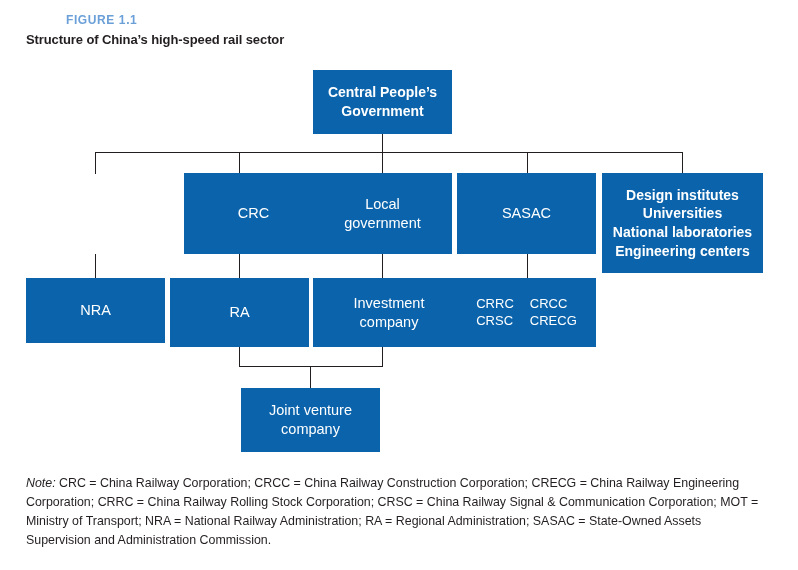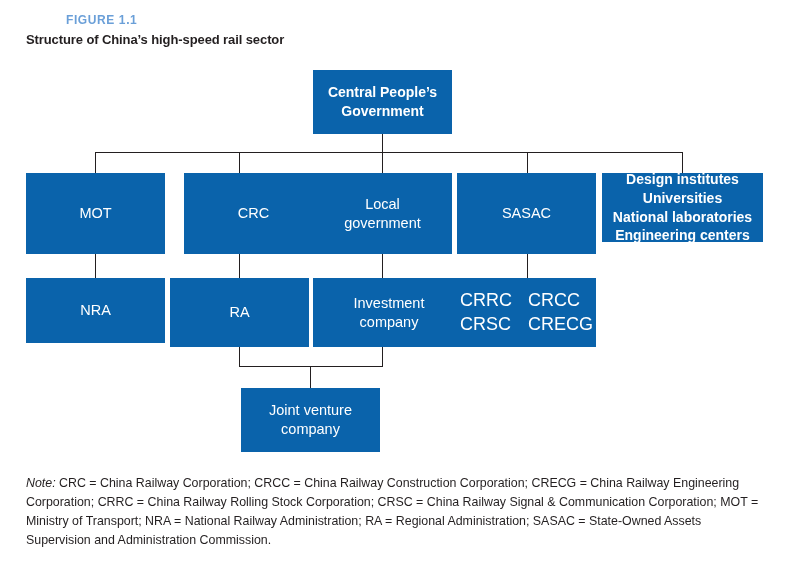--- a/index.html
+++ b/index.html
@@ -66,21 +66,21 @@
     font-size: 14px;
     line-height: 1.33;
   }
   .node.grid2 {
     display: grid;
     grid-template-columns: auto auto;
     column-gap: 16px;
     row-gap: 0px;
     align-content: center;
     justify-content: center;
-    font-size: 18px;
+    font-size: 13px;
     line-height: 1.3;
   }
   .node.grid2 span { display: block; text-align: left; }
 
   
   .line {
     position: absolute;
     background: #231f20;
   }
   .line.v { width: 1.4px; }
@@ -122,30 +122,29 @@
   <div class="line v" style="left:527px; top:254px; height:25px;"></div>
 
   <div class="line v" style="left:239px; top:347px; height:20px;"></div>
   <div class="line v" style="left:382px; top:347px; height:20px;"></div>
   <div class="line h" style="left:239px; top:366px; width:144px;"></div>
   <div class="line v" style="left:310px; top:366px; height:23px;"></div>
 
   <div class="node multi" style="left:313px; top:70px; width:139px; height:64px;">Central People’s
 Government</div>
 
-  <div class="node" style="left:26px; top:173px; width:139px; height:81px;">MOT</div>
 
   <div class="node" style="left:170px; top:173px; width:139px; height:81px;margin-left:14px;">CRC</div>
 
   <div class="node" style="left:313px; top:173px; width:139px; height:81px;">Local
 government</div>
 
   <div class="node" style="left:457px; top:173px; width:139px; height:81px;">SASAC</div>
 
-  <div class="node multi" style="left:602px; top:173px; width:161px; height:69px;">Design institutes
+  <div class="node multi" style="left:602px; top:173px; width:161px; height:100px;">Design institutes
 Universities
 National laboratories
 Engineering centers</div>
 
   <div class="node" style="left:26px; top:278px; width:139px; height:65px;">NRA</div>
 
   <div class="node" style="left:170px; top:278px; width:139px; height:69px;">RA</div>
 
   <div class="node" style="left:313px; top:278px; width:152px; height:69px;">Investment
 company</div>

